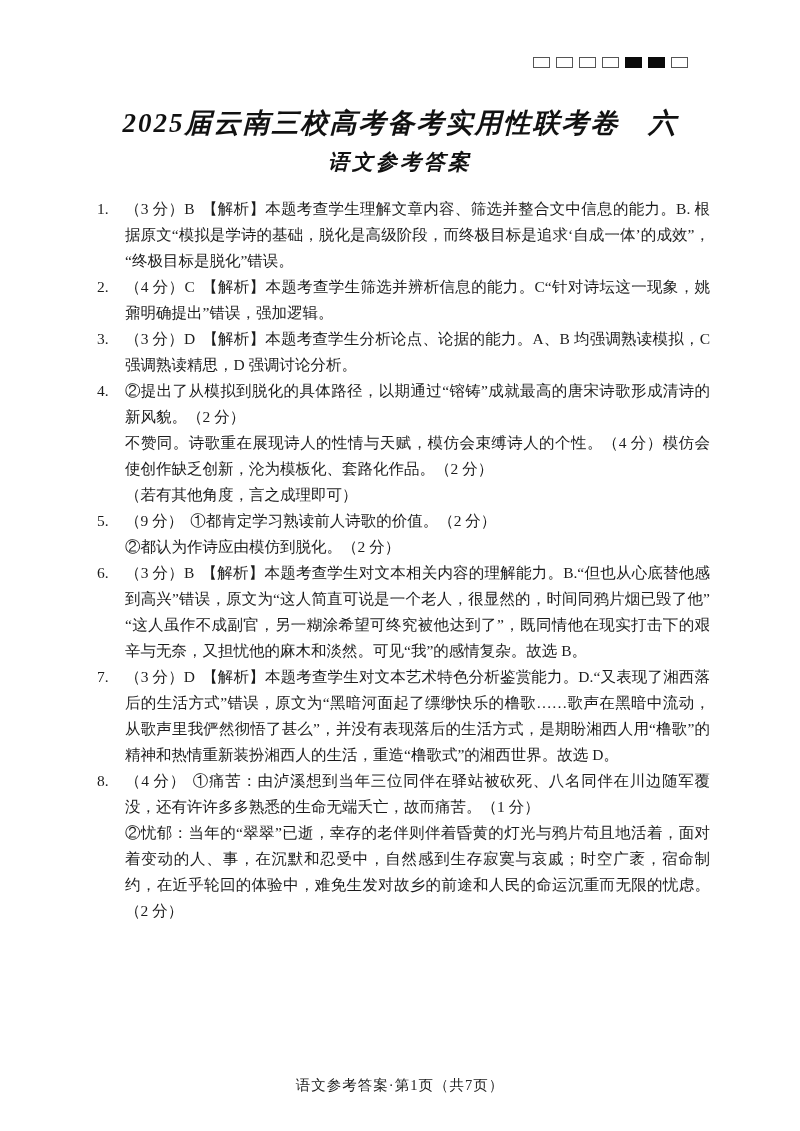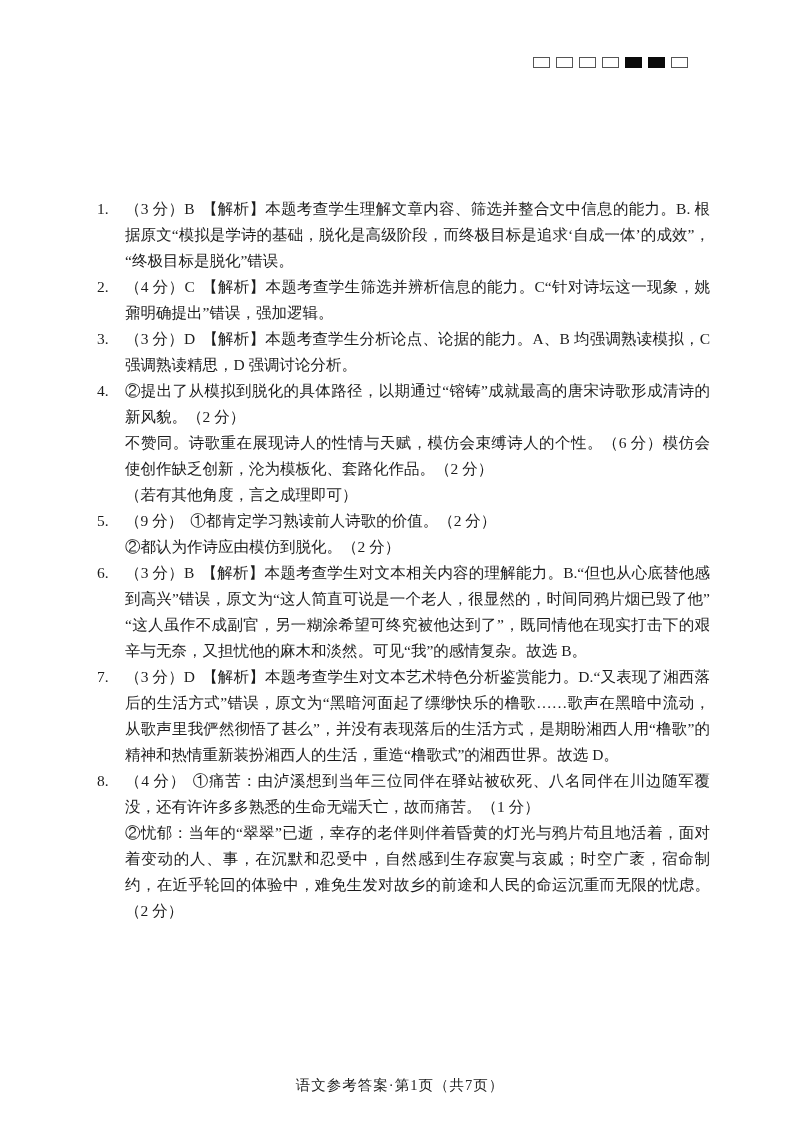--- a/index.html
+++ b/index.html
@@ -66,20 +66,22 @@
   <span class="reg-mark" data-fill="empty"></span>
   <span class="reg-mark" data-fill="empty"></span>
   <span class="reg-mark" data-fill="empty"></span>
   <span class="reg-mark" data-fill="empty"></span>
   <span class="reg-mark" data-fill="filled"></span>
   <span class="reg-mark" data-fill="filled"></span>
   <span class="reg-mark" data-fill="empty"></span>
 </div>
 
 <div class="title-block">
+  <h1 class="doc-title">2025届云南三校高考备考实用性联考卷　六</h1>
+  <h2 class="doc-subtitle">语文参考答案</h2>
 </div>
 
 <div class="answers">
 
   <div class="item">
     <span class="item-num">1.</span>
     <p class="para"><span class="head">（3 分）B</span><span class="jiexi">【解析】</span><span>本题考查学生理解文章内容、筛选并整合文中信息的能力。B. 根据原文“模拟是学诗的基础，脱化是高级阶段，而终极目标是追求‘自成一体’的成效”，“终极目标是脱化”错误。</span></p>
   </div>
 
   <div class="item">
@@ -88,21 +90,21 @@
   </div>
 
   <div class="item">
     <span class="item-num">3.</span>
     <p class="para"><span class="head">（3 分）D</span><span class="jiexi">【解析】</span><span>本题考查学生分析论点、论据的能力。A、B 均强调熟读模拟，C 强调熟读精思，D 强调讨论分析。</span></p>
   </div>
 
   <div class="item">
     <span class="item-num">4.</span>
     <p class="para">②提出了从模拟到脱化的具体路径，以期通过“镕铸”成就最高的唐宋诗歌形成清诗的新风貌。（2 分）</p>
-    <p class="para">不赞同。诗歌重在展现诗人的性情与天赋，模仿会束缚诗人的个性。（6 分）模仿会使创作缺乏创新，沦为模板化、套路化作品。（2 分）</p>
+    <p class="para">不赞同。诗歌重在展现诗人的性情与天赋，模仿会束缚诗人的个性。（4 分）模仿会使创作缺乏创新，沦为模板化、套路化作品。（2 分）</p>
     <p class="para">（若有其他角度，言之成理即可）</p>
   </div>
 
   <div class="item">
     <span class="item-num">5.</span>
     <p class="para"><span class="head">（9 分）</span><span>①都肯定学习熟读前人诗歌的价值。（2 分）</span></p>
     <p class="para">②都认为作诗应由模仿到脱化。（2 分）</p>
   </div>
 
   <div class="item">

